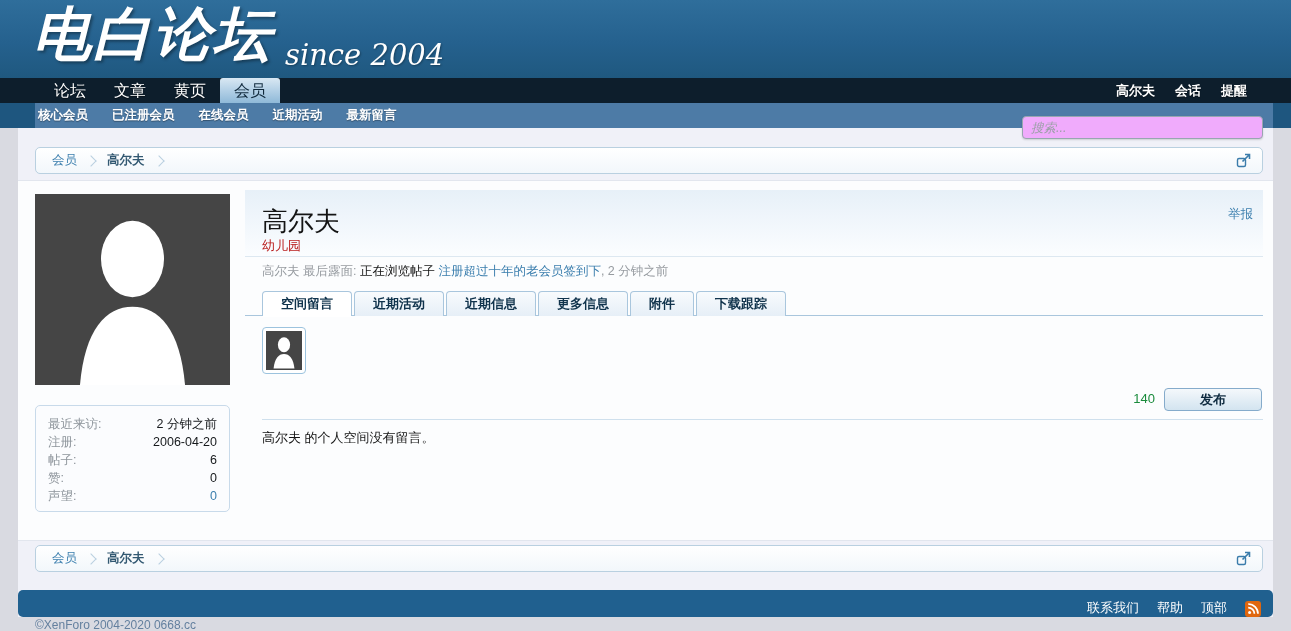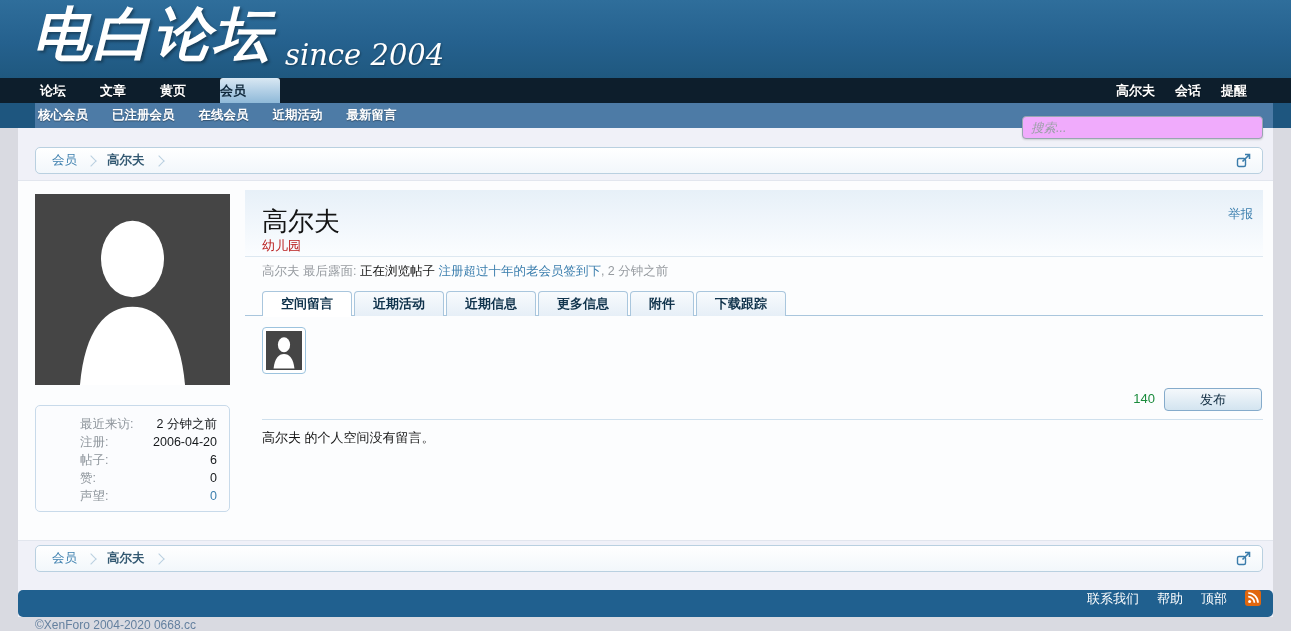--- a/index.html
+++ b/index.html
@@ -12,21 +12,21 @@
   .logo { position:absolute; left:33px; top:0; height:78px; cursor:pointer; }
   .logo-title { position:absolute; left:0; top:-4px; font-family:"DejaVu Serif","Liberation Serif",serif;
     font-size:58px; font-weight:bold; font-style:italic; color:#ffffff; white-space:nowrap;
     text-shadow:2px 2px 3px rgba(0,0,0,.35); letter-spacing:2px; }
   .logo-tagline { position:absolute; left:252px; top:38px; font-family:"DejaVu Serif","Liberation Serif",serif;
     font-size:29px; font-style:italic; color:#ffffff; white-space:nowrap; text-shadow:1px 1px 2px rgba(0,0,0,.3); }
 
   
   .navbar { position:absolute; left:0; top:78px; width:1291px; height:25px; background:#0d1e2c; display:flex; align-items:stretch; }
   .nav-tabs { display:flex; padding-left:40px; }
-  .nav-tab { width:60px; line-height:25px; font-size:13px; font-weight:bold; color:#ffffff;
+  .nav-tab { width:60px; text-align:center; line-height:25px; font-size:16px; font-weight:normal; color:#ffffff;
     cursor:pointer; text-shadow:0 1px 1px rgba(0,0,0,.5); }
   .nav-tab.selected { background:linear-gradient(180deg,#d9e8f3 0%,#b3d0e6 50%,#8fb9d8 100%);
     color:#10293c; text-shadow:none; border-radius:3px 3px 0 0; }
   .nav-user { margin-left:auto; display:flex; gap:20px; padding-right:44px; }
   .nav-user span { line-height:25px; font-size:13px; font-weight:bold; color:#ffffff; cursor:pointer;
     text-shadow:0 1px 1px rgba(0,0,0,.5); }
 
   
   .subnav { position:absolute; left:0; top:103px; width:1291px; height:25px; background:#4d7ba6; }
   .subnav-cap-left { position:absolute; left:0; top:0; width:35px; height:25px; background:#1e567f; }
@@ -59,21 +59,21 @@
   
   .main-panel { position:absolute; left:18px; top:180px; width:1255px; height:361px; background:#fcfdfe;
     border-top:1px solid #e2e6ee; border-bottom:1px solid #e2e6ee; }
 
   .avatar-big { position:absolute; left:35px; top:194px; width:195px; height:191px; background:#454545; cursor:pointer; }
   .avatar-big svg { display:block; width:100%; height:100%; }
 
   .stats-box { position:absolute; left:35px; top:405px; width:195px; height:107px; background:#fbfcfe;
     border:1px solid #c8daea; border-radius:5px; padding:9px 12px 0 12px; }
   .stat-row { display:flex; justify-content:space-between; font-size:12.5px; line-height:18px; }
-  .stat-label { color:#8d949b;margin-left:32px; }
+  .stat-label { color:#8d949b; }
   .stat-value { color:#16191c; }
   .stat-value.link { color:#3c7fae; }
 
   .profile-head { position:absolute; left:245px; top:190px; width:1018px; height:66px;
     background:linear-gradient(180deg,#e7f0f8 0%,#fbfdff 100%); }
   .profile-name { position:absolute; left:262px; top:204px; font-size:26px; color:#141414; }
   .profile-usertitle { position:absolute; left:262px; top:237px; font-size:13px; color:#b91c1c; }
   .report-link { position:absolute; left:1228px; top:206px; font-size:12.5px; color:#3c7fae; cursor:pointer; }
 
   .status-divider { position:absolute; left:245px; top:256px; width:1018px; border-top:1px solid #dde8f1; }
@@ -92,28 +92,28 @@
     border:1px solid #9cc3de; border-radius:4px; padding:3px; }
   .composer-avatar .inner { width:36px; height:39px; background:#454545; }
   .composer-avatar svg { display:block; width:100%; height:100%; }
   .composer-text { position:absolute; left:322px; top:326px; width:941px; height:52px; border:1px solid #c3c7cb;
     font-size:13px; font-family:"Liberation Sans","DejaVu Sans",sans-serif; padding:6px 8px; resize:vertical; color:#141414; }
   .composer-text::placeholder { color:#a0a0a0; font-style:italic; }
 
   .char-count { position:absolute; left:1105px; top:391px; width:50px; text-align:right; font-size:13px; color:#1a8b3c; }
   .publish-btn { position:absolute; left:1164px; top:388px; width:98px; height:23px;
     background:linear-gradient(180deg,#f4f8fb 0%,#d3e4f0 100%); border:1px solid #85abcb; border-radius:4px;
-    font-size:13px; font-weight:normal; color:#0f2b40; cursor:pointer; font-family:"Liberation Sans","DejaVu Sans",sans-serif; }
+    font-size:13px; font-weight:bold; color:#0f2b40; cursor:pointer; font-family:"Liberation Sans","DejaVu Sans",sans-serif; }
 
   .content-divider { position:absolute; left:262px; top:419px; width:1001px; border-top:1px solid #cfe0ed; }
   .empty-message { position:absolute; left:262px; top:429px; font-size:13px; color:#141414; }
 
   
   .footer-bar { position:absolute; left:18px; top:590px; width:1255px; height:27px; background:#20608f;
-    border-radius:5px; display:flex; align-items:flex-start; justify-content:flex-end; gap:18px; padding-right:12px; }
+    border-radius:5px; display:flex; align-items:flex-end; justify-content:flex-end; gap:18px; padding-right:12px; }
   .footer-bar span.flink { font-size:13px; color:#ffffff; cursor:pointer; }
   .rss-icon { width:16px; height:16px; border-radius:3px; background:#e0670f; display:flex; align-items:center;
     justify-content:center; cursor:pointer; }
   .copyright { position:absolute; left:35px; top:618px; font-size:12px; color:#64809f; cursor:pointer; }
 </style>
 </head>
 <body>
 
 <div id="screen">
 

